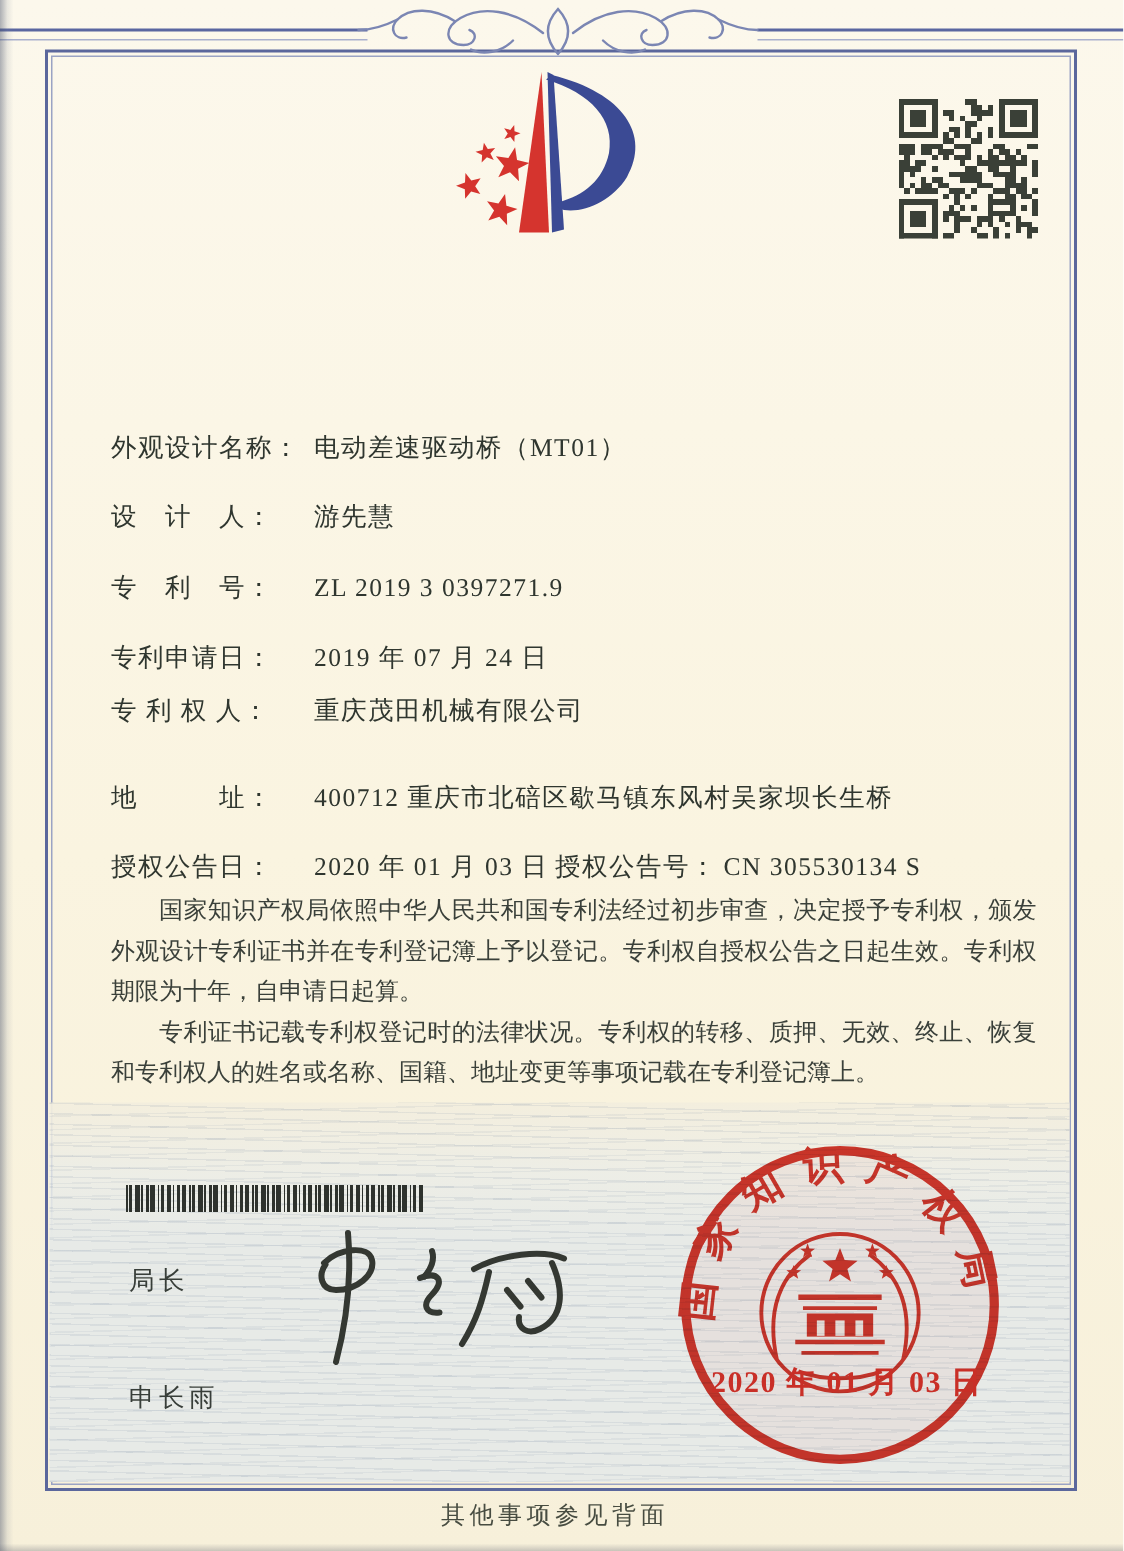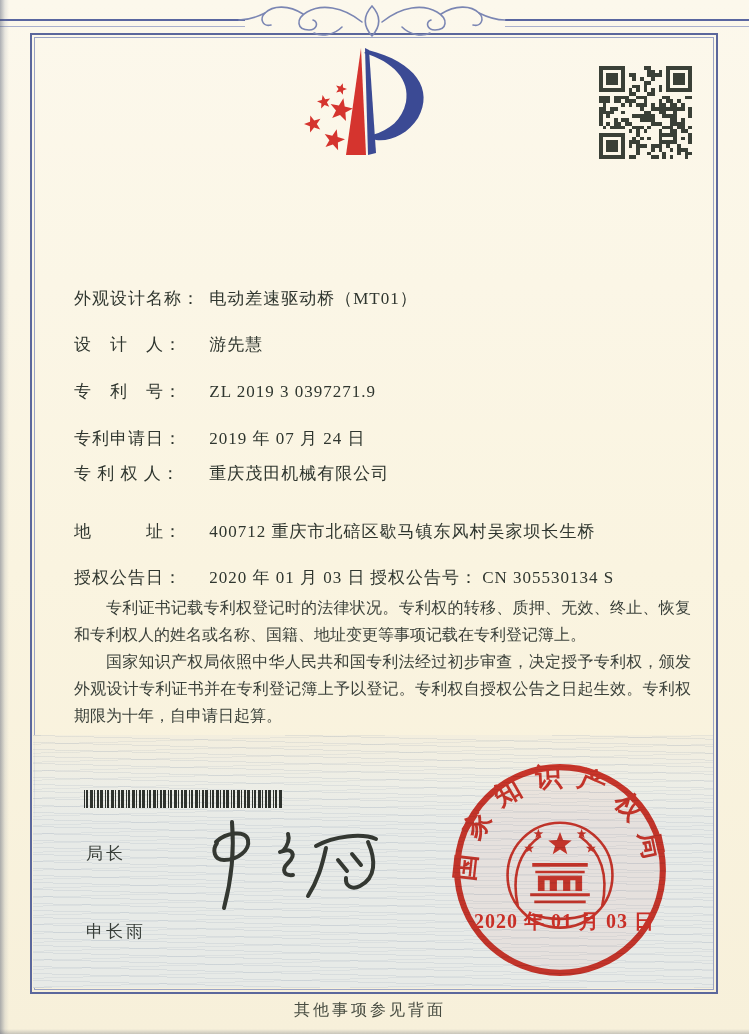--- a/index.html
+++ b/index.html
@@ -385,22 +385,22 @@
       <span class="flabel">授权公告日：</span>
       <span class="fvalue">2020 年 01 月 03 日</span>
       <span class="second">
         <span class="flabel" style="min-width:0">授权公告号：</span>
         <span class="fvalue">CN 305530134 S</span>
       </span>
     </div>
   </div>
 
   <div class="abs paras">
+    <p>国家知识产权局依照中华人民共和国专利法经过初步审查，决定授予专利权，颁发外观设计专利证书并在专利登记簿上予以登记。专利权自授权公告之日起生效。专利权期限为十年，自申请日起算。</p>
     <p>专利证书记载专利权登记时的法律状况。专利权的转移、质押、无效、终止、恢复和专利权人的姓名或名称、国籍、地址变更等事项记载在专利登记簿上。</p>
-    <p>国家知识产权局依照中华人民共和国专利法经过初步审查，决定授予专利权，颁发外观设计专利证书并在专利登记簿上予以登记。专利权自授权公告之日起生效。专利权期限为十年，自申请日起算。</p>
   </div>
 
   <div class="abs guilloche"></div>
 
   <svg class="abs barcode" width="200" height="18" viewBox="0 0 200 18" shape-rendering="crispEdges">
       <rect x="0" y="0" width="1" height="18" fill="#2e322d"></rect>
       <rect x="2" y="0" width="2" height="18" fill="#2e322d"></rect>
       <rect x="6" y="0" width="3" height="18" fill="#2e322d"></rect>
       <rect x="10" y="0" width="1" height="18" fill="#2e322d"></rect>
       <rect x="13" y="0" width="2" height="18" fill="#2e322d"></rect>

